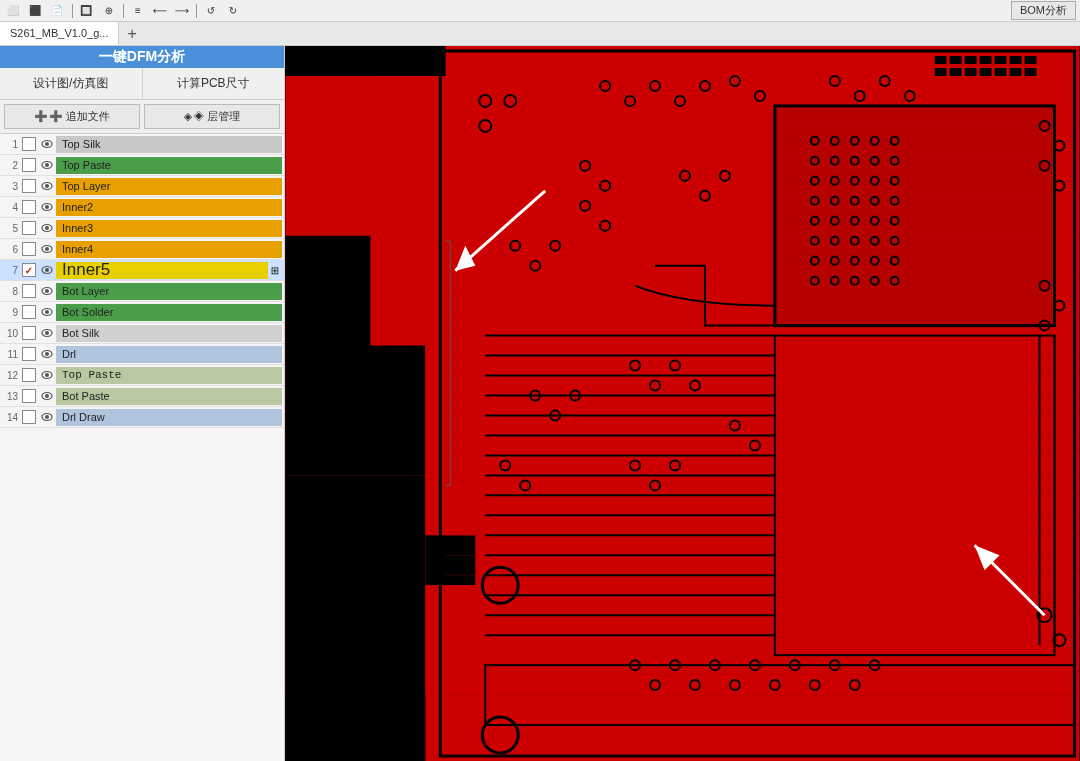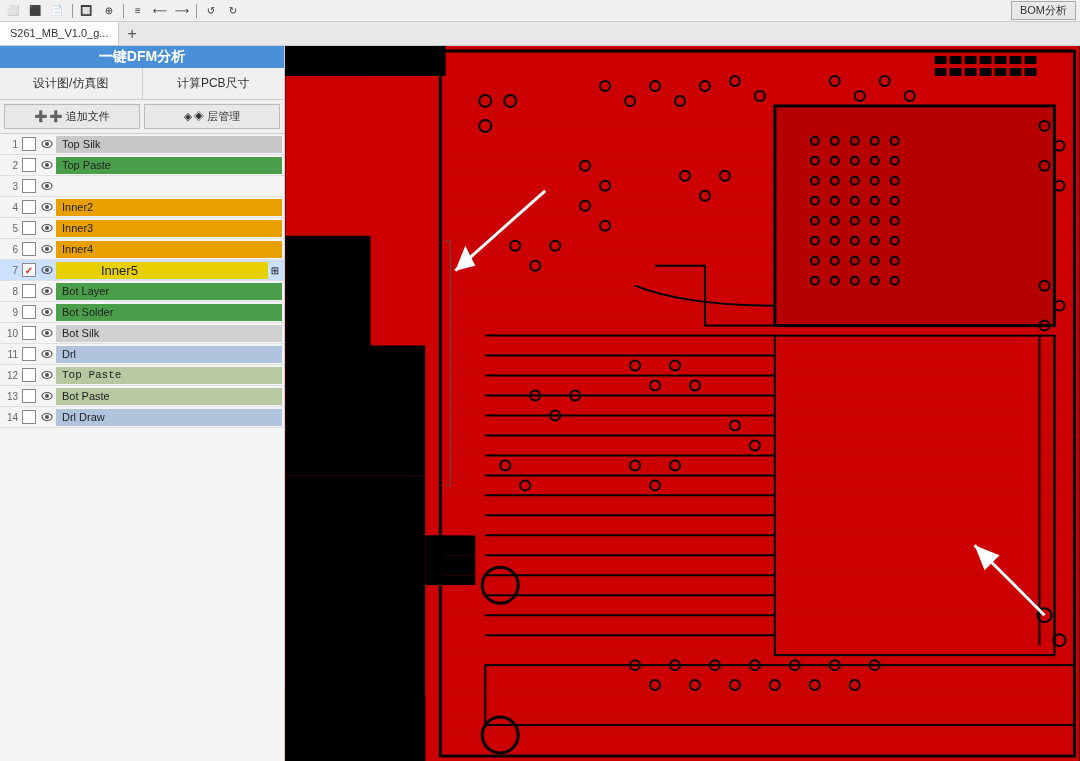--- a/index.html
+++ b/index.html
@@ -309,20 +309,23 @@
         </div>
         <div class="layer-row">
           <span class="layer-num">3</span>
           <div class="layer-checkbox"></div>
           <div class="layer-eye">
             <svg width="12" height="10" viewBox="0 0 12 10">
               <ellipse cx="6" cy="5" rx="5" ry="3.5" fill="none" stroke="#555" stroke-width="1.2"></ellipse>
               <circle cx="6" cy="5" r="2" fill="#555"></circle>
             </svg>
           </div>
+          <div class="layer-color-bar" style="background: rgb(232, 160, 0);">
+            <span style="font-size: 11px; font-weight: 500;">Top Layer</span>
+          </div>
         </div>
         <div class="layer-row">
           <span class="layer-num">4</span>
           <div class="layer-checkbox"></div>
           <div class="layer-eye">
             <svg width="12" height="10" viewBox="0 0 12 10">
               <ellipse cx="6" cy="5" rx="5" ry="3.5" fill="none" stroke="#555" stroke-width="1.2"></ellipse>
               <circle cx="6" cy="5" r="2" fill="#555"></circle>
             </svg>
           </div>
@@ -361,21 +364,21 @@
           <div class="layer-checkbox" style="background: rgb(255, 255, 255);">
             <span style="color:#cc2200;font-size:10px;font-weight:bold;">✓</span>
           </div>
           <div class="layer-eye">
             <svg width="12" height="10" viewBox="0 0 12 10">
               <ellipse cx="6" cy="5" rx="5" ry="3.5" fill="none" stroke="#555" stroke-width="1.2"></ellipse>
               <circle cx="6" cy="5" r="2" fill="#555"></circle>
             </svg>
           </div>
           <div class="layer-color-bar" style="background: rgb(232, 208, 0);">
-            <span style="font-size: 13px; font-weight: 500; margin-left: 39px;">Inner5</span>
+            <span style="font-size: 17px; font-weight: 500;">Inner5</span>
           </div>
           <div class="layer-expand">⊞</div>
         </div>
         <div class="layer-row">
           <span class="layer-num">8</span>
           <div class="layer-checkbox"></div>
           <div class="layer-eye">
             <svg width="12" height="10" viewBox="0 0 12 10">
               <ellipse cx="6" cy="5" rx="5" ry="3.5" fill="none" stroke="#555" stroke-width="1.2"></ellipse>
               <circle cx="6" cy="5" r="2" fill="#555"></circle>

